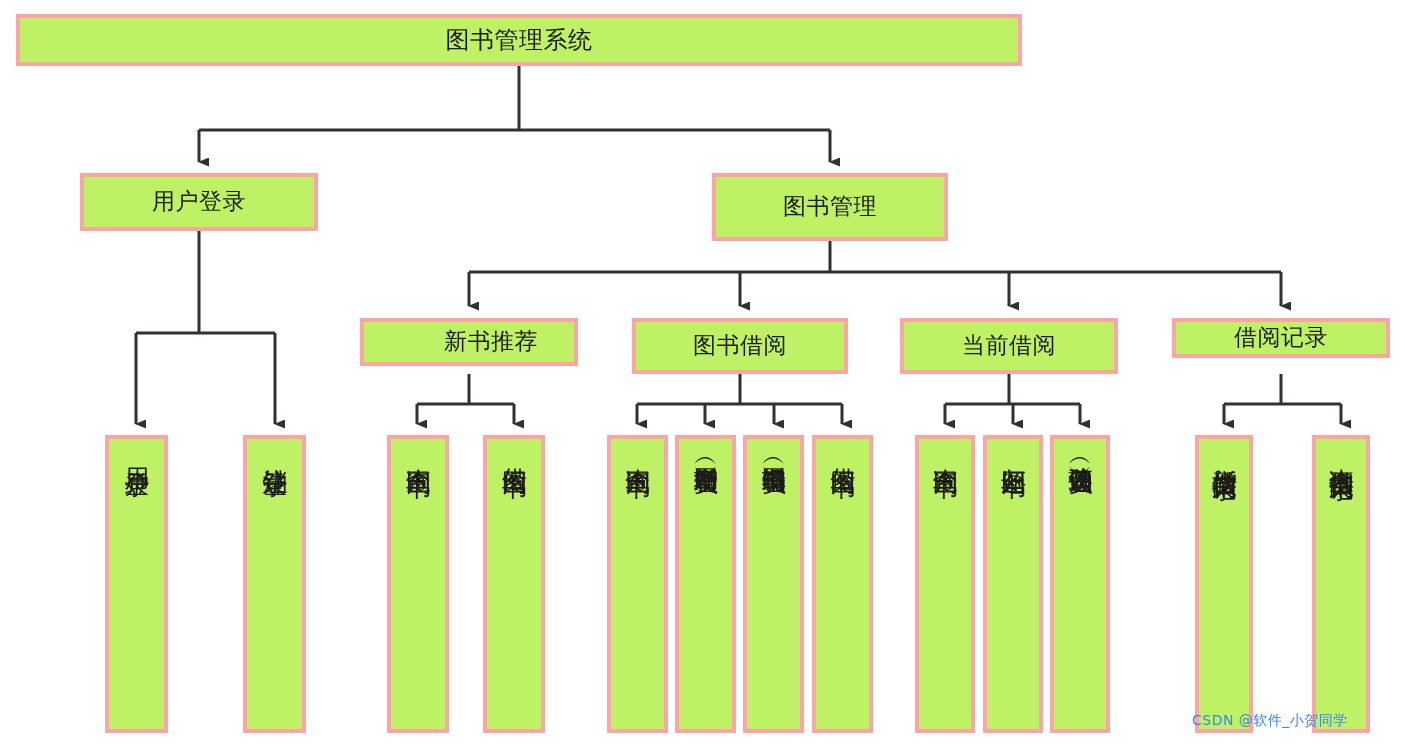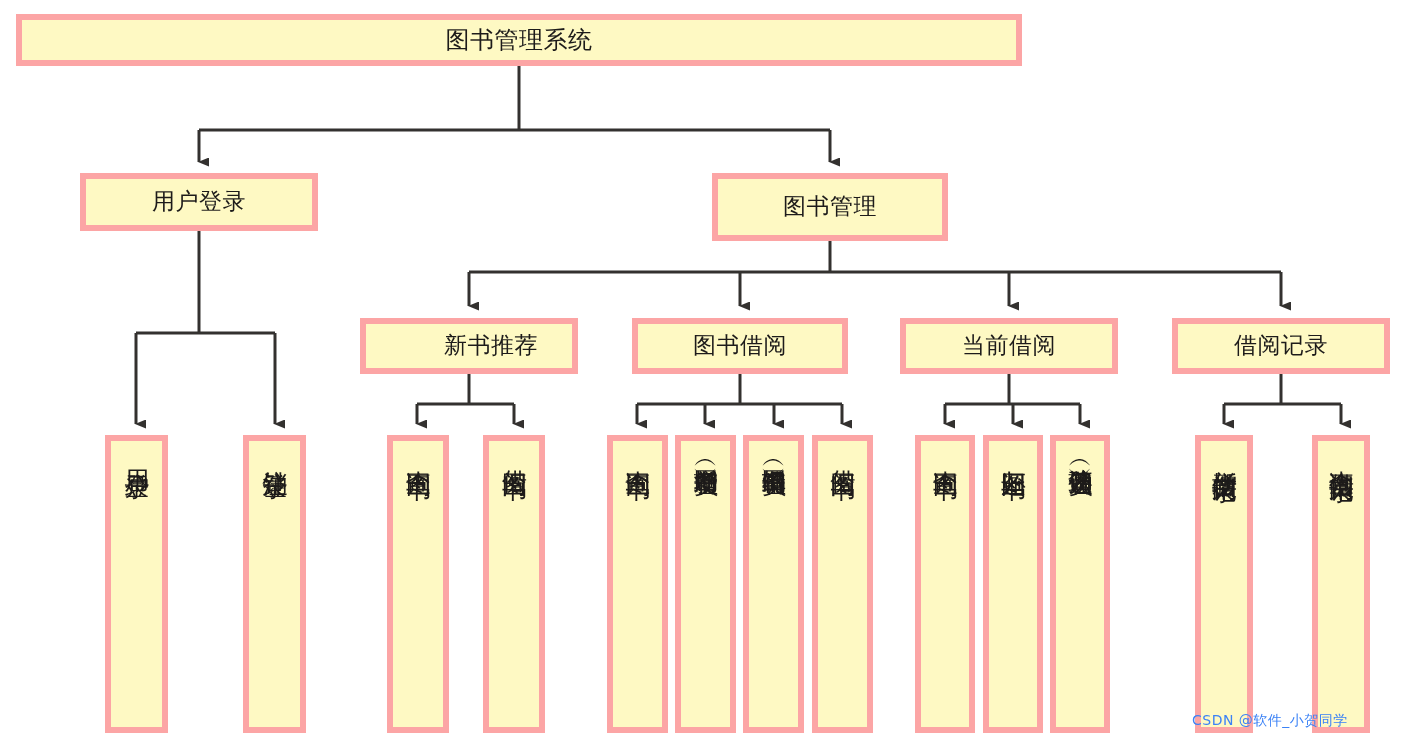--- a/index.html
+++ b/index.html
@@ -23,22 +23,22 @@
     position: absolute;
     left: 0;
     top: 0;
     width: 1405px;
     height: 747px;
     pointer-events: none;
   }
   .node {
     position: absolute;
     box-sizing: border-box;
-    background: #fef9c3;
-    border: 6px solid #fca5a5;
+    background: #bef264;
+    border: 4px solid #fca5a5;
     display: flex;
     align-items: center;
     justify-content: center;
     overflow: hidden;
   }
   .node-label {
     color: #1d1b1a;
     letter-spacing: 0.5px;
     white-space: nowrap;
   }
@@ -134,30 +134,30 @@
     <span class="node-label">图书管理系统</span>
   </div>
 
   <div class="node horizontal" style="left:80px; top:173px; width:238px; height:58px;">
     <span class="node-label">用户登录</span>
   </div>
   <div class="node horizontal" style="left:712px; top:173px; width:236px; height:68px;">
     <span class="node-label">图书管理</span>
   </div>
 
-  <div class="node horizontal" style="left:360px; top:318px; width:218px; height:56px;padding-left:44px;">
+  <div class="node horizontal" style="left:360px; top:318px; width:218px; height:48px;padding-left:44px;">
     <span class="node-label">新书推荐</span>
   </div>
   <div class="node horizontal" style="left:632px; top:318px; width:216px; height:56px;font-family:Liberation Serif, serif;">
     <span class="node-label">图书借阅</span>
   </div>
   <div class="node horizontal" style="left:900px; top:318px; width:218px; height:56px;">
     <span class="node-label">当前借阅</span>
   </div>
-  <div class="node horizontal" style="left:1172px; top:318px; width:218px; height:56px;">
+  <div class="node horizontal" style="left:1172px; top:318px; width:218px; height:40px;">
     <span class="node-label">借阅记录</span>
   </div>
 
   <div class="node vertical" style="left:105px; top:435px; width:63px; height:298px;">
     <span class="node-label">用户登录</span>
   </div>
   <div class="node vertical" style="left:243px; top:435px; width:63px; height:298px;">
     <span class="node-label">注销登录</span>
   </div>
 

